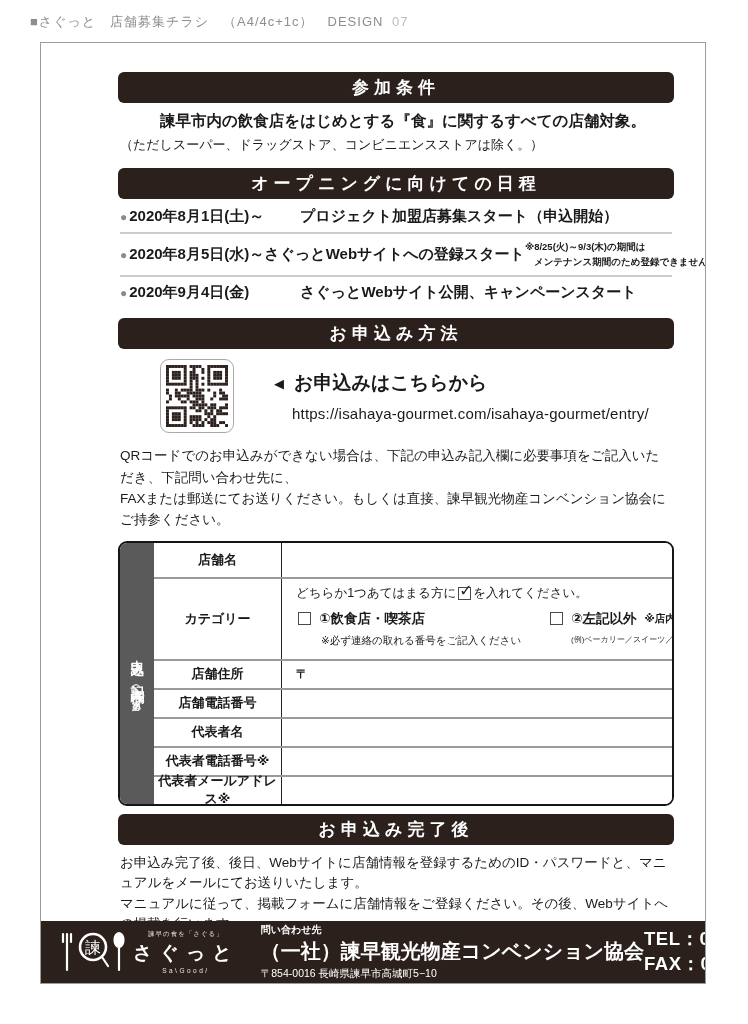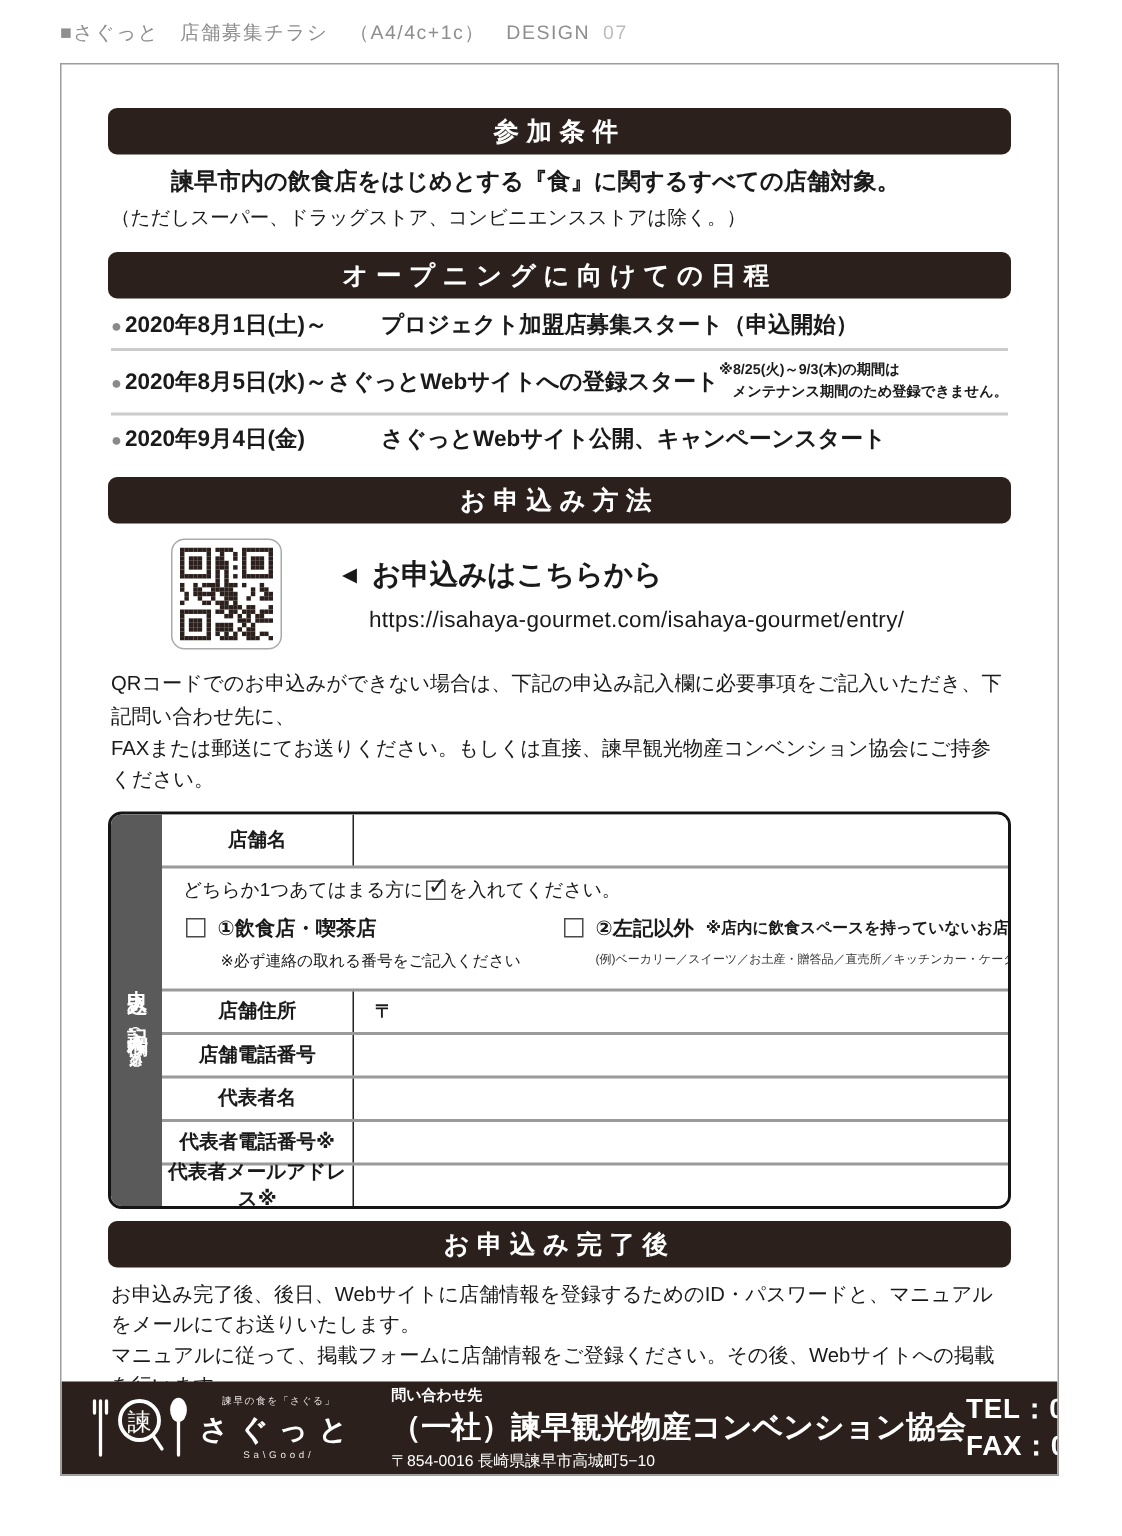--- a/index.html
+++ b/index.html
@@ -1,19 +1,19 @@
 <!DOCTYPE html>
 <html><head>
 <meta charset="utf-8">
 <style>
   html,body{margin:0;padding:0;background:#fff;}
   body{width:748px;height:1024px;position:relative;font-family:"Liberation Sans","DejaVu Sans",sans-serif;color:#1a1a1a;}
-  .proof-header{position:absolute;top:13px;left:40px;font-size:13px;color:#8e8e8e;letter-spacing:1px;white-space:nowrap;}
+  .proof-header{position:absolute;top:13px;left:30px;font-size:13px;color:#8e8e8e;letter-spacing:1px;white-space:nowrap;}
   .proof-header .num{color:#bcbcbc;margin-left:4px;}
-  .sheet{position:absolute;left:40px;top:42px;width:666px;height:942px;border:1px solid #9c9c9c;background:#fff;box-sizing:border-box;overflow:hidden;}
+  .sheet{position:absolute;left:40px;top:42px;width:666px;height:942px;border:1px solid #9c9c9c;background:#fff;box-sizing:border-box;overflow:hidden;padding-left:46px;}
   .banner{margin:0 31px;height:31px;background:#2b201c;border-radius:6px;color:#fff;display:flex;align-items:center;justify-content:center;font-size:17px;font-weight:bold;letter-spacing:5px;}
   .b1{margin-top:29px;}
   .b2{margin-top:14px;}
   .b3{margin-top:10px;}
   .b4{margin-top:8px;}
   .cond{margin:8px 33px 0;}
   .cond .main{font-weight:bold;font-size:15.5px;margin-left:40px;}
   .cond .sub{font-size:13px;margin-top:4px;}
   .cond .note{font-size:11px;margin-top:4px;}
   .sched{margin:2px 33px 0;}
@@ -382,20 +382,21 @@
     <div class="side">
       <span class="s-main">申込み記入欄</span>
       <span class="s-sub">（全て必須）</span>
     </div>
     <div class="rows">
       <div class="frow rh1">
         <div class="flabel">店舗名</div>
         <div class="fvalue"></div>
       </div>
       <div class="frow rhcat">
+        <div class="flabel">カテゴリー</div>
         <div class="fvalue cat">
           <div class="cat-line1">
             <span>どちらか1つあてはまる方に</span>
             <span class="cbx">
                 <span class="check">✓</span>
               </span>
             <span>を入れてください。</span>
           </div>
           <div class="cat-opts">
             <div class="opt1">

